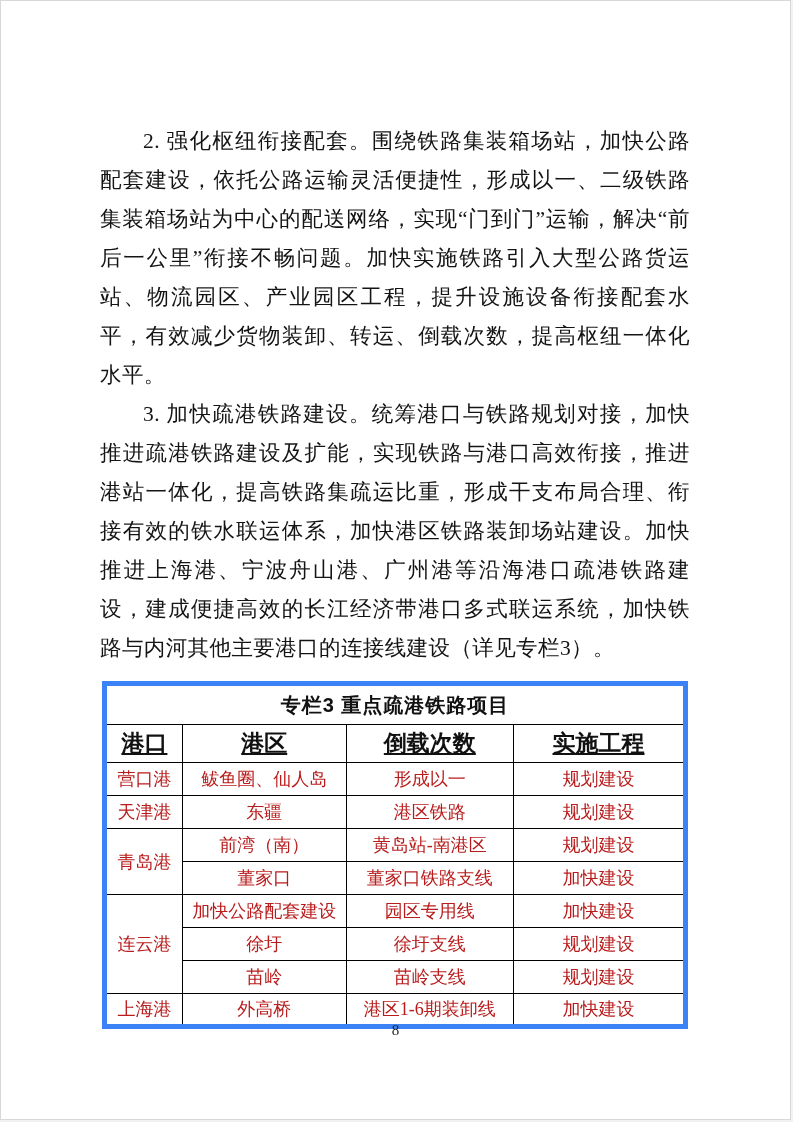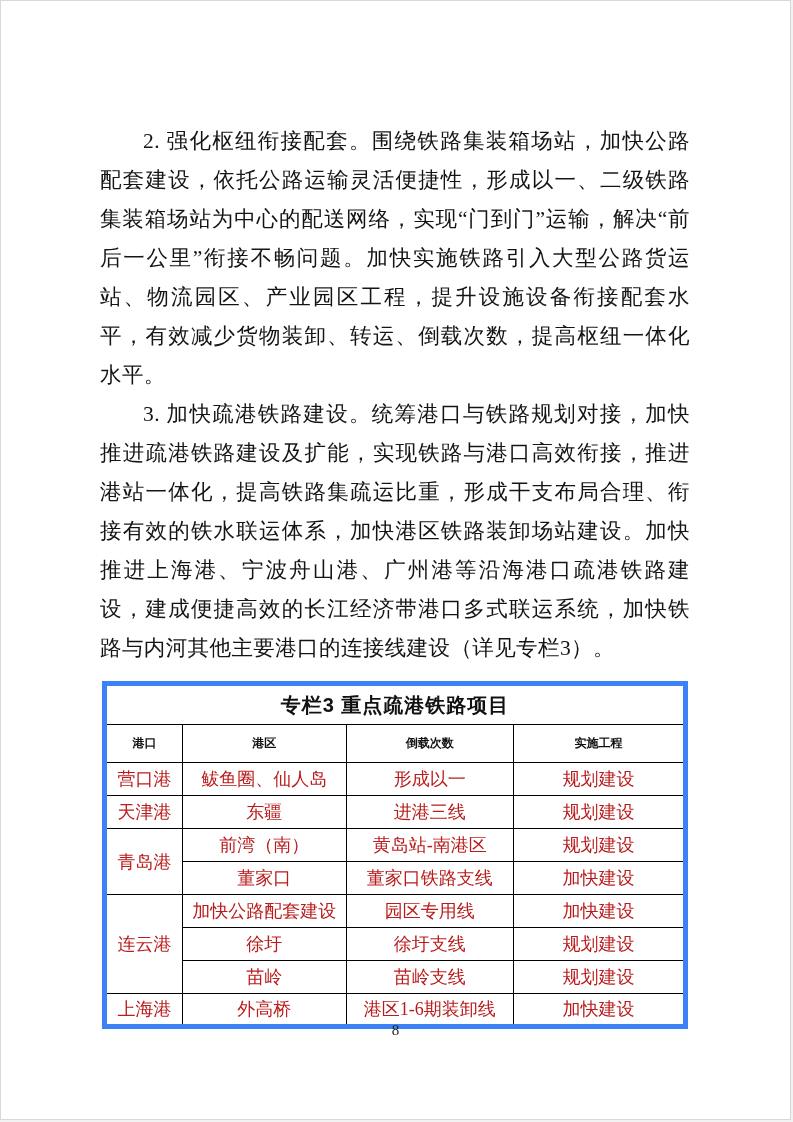--- a/index.html
+++ b/index.html
@@ -53,23 +53,24 @@
   .col-status  { width: 29.6%; }
   td.table-title {
     font-weight: bold;
     font-size: 20px;
     height: 41px;
     font-family: "Liberation Sans", "DejaVu Sans", sans-serif;
     letter-spacing: 1px;
   }
   th.hdr {
     font-weight: bold;
-    font-size: 12px;
+    font-size: 23px;
     height: 38px;
     font-family: "Liberation Sans", "DejaVu Sans", sans-serif;
+    text-decoration: underline;
   }
   td.data {
     font-size: 18px;
     height: 33px;
     color: #b91c1c;
   }
   .page-num {
     position: absolute;
     left: 0; top: 1021px;
     width: 100%;
@@ -106,21 +107,21 @@
         </tr>
         <tr>
           <td class="data">营口港</td>
           <td class="data">鲅鱼圈、仙人岛</td>
           <td class="data">形成以一</td>
           <td class="data">规划建设</td>
         </tr>
         <tr>
           <td class="data">天津港</td>
           <td class="data">东疆</td>
-          <td class="data">进港三线</td>
+          <td class="data">港区铁路</td>
           <td class="data">规划建设</td>
         </tr>
         <tr>
           <td class="data" rowspan="2">青岛港</td>
           <td class="data">前湾（南）</td>
           <td class="data">黄岛站-南港区</td>
           <td class="data">规划建设</td>
         </tr>
         <tr>
           <td class="data">董家口</td>

